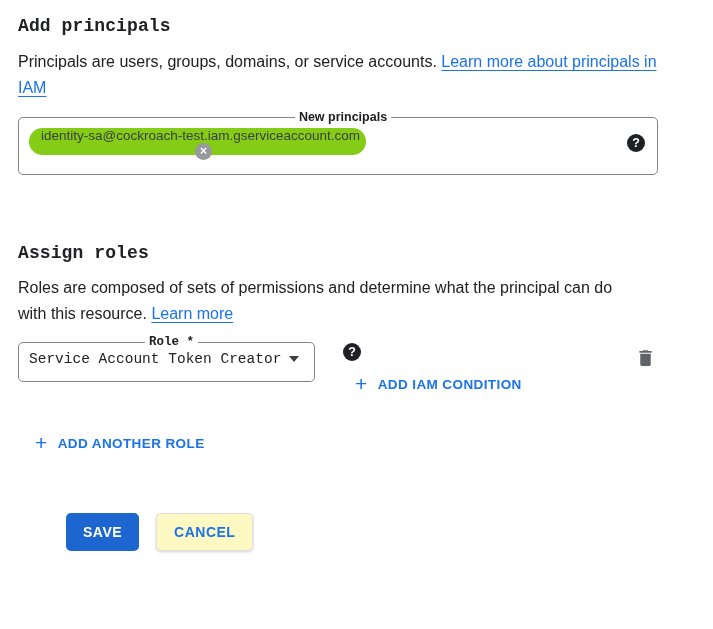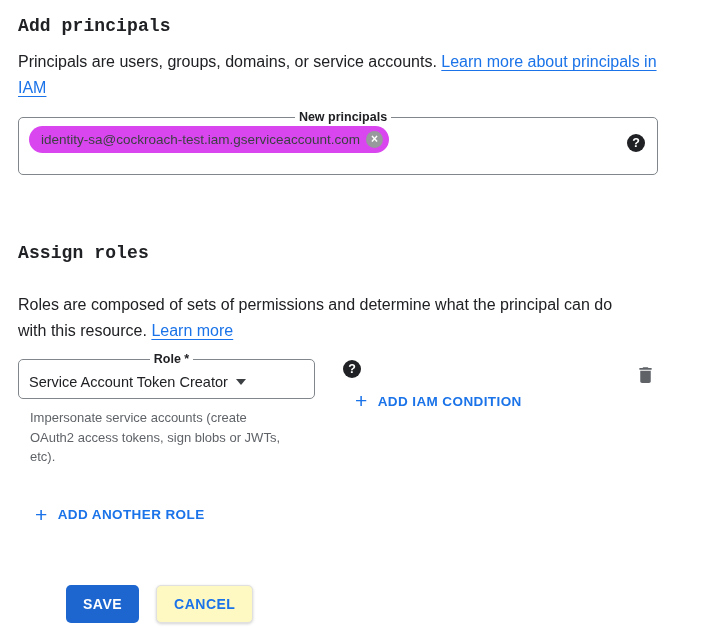--- a/index.html
+++ b/index.html
@@ -18,21 +18,21 @@
     letter-spacing: 0.1px;
     font-family: Liberation Mono, monospace;
   }
   .desc {
     font-size: 16px;
     line-height: 25.5px;
     color: #202124;
     margin-top: 13px;
   }
   .desc.p1 { width: 650px; }
-  .desc.p2 { width: 618px; margin-top: 29px; }
+  .desc.p2 { width: 618px; margin-top: 12px; }
   a.link {
     color: #1a73e8;
     text-decoration: underline;
     text-underline-offset: 3px;
     cursor: pointer;
   }
   
   fieldset.mfield {
     border: 1px solid #80868b;
     border-radius: 5px;
@@ -49,25 +49,26 @@
   }
   .principals-field {
     width: 640px;
     height: 64px;
     margin-top: 11px;
     padding: 2px 12px 0 10px;
   }
   .chip {
     display: inline-flex;
     align-items: center;
-    background: #d946ef;
+    background: #84cc16;
     border-radius: 14px;
     height: 27px;
     padding: 0 6px 0 12px;
     max-width: 560px;
+    flex-direction: column;
   }
   .chip-text {
     font-size: 13.5px;
     color: #3c4043;
     white-space: nowrap;
   }
   .chip-close {
     width: 17px; height: 17px;
     border-radius: 50%;
     background: #97999c;
@@ -96,32 +97,32 @@
     right: 12px;
     top: 10px;
   }
   .section-title { margin-top: 68px; }
   .role-row {
     display: flex;
     align-items: flex-start;
     margin-top: 10px;
     width: 640px;
   }
-  .role-col { width: 297px; }
+  .role-col { width: 297px; font-family: Liberation Mono, monospace; }
   .role-field {
     width: 297px;
     height: 46px;
     padding: 0 12px 0 10px;
     cursor: pointer;
   }
   .role-value-row {
     display: flex;
     align-items: center;
     justify-content: flex-start;
-    margin-top: 8px;
+    margin-top: 2px;
   }
   .role-value {
     font-size: 14.5px;
     color: #202124;
     white-space: nowrap;
   }
   .dd-arrow {
     width: 0; height: 0;
     border-left: 5.5px solid transparent;
     border-right: 5.5px solid transparent;
@@ -228,21 +229,20 @@
 
 <div class="role-row">
   <div class="role-col">
     <fieldset class="mfield role-field">
       <legend>Role *</legend>
       <div class="role-value-row">
         <span class="role-value">Service Account Token Creator</span>
         <span class="dd-arrow"></span>
       </div>
     </fieldset>
-    <p class="role-helper">Impersonate service accounts (create OAuth2 access tokens, sign blobs or JWTs, etc).</p>
   </div>
 
   <div class="cond-col">
     <div class="cond-label-row">
       <span class="help-dot">?</span>
     </div>
     <button class="blue-btn cond-add">
       <span class="plus">+</span>
       <span>ADD IAM CONDITION</span>
     </button>

